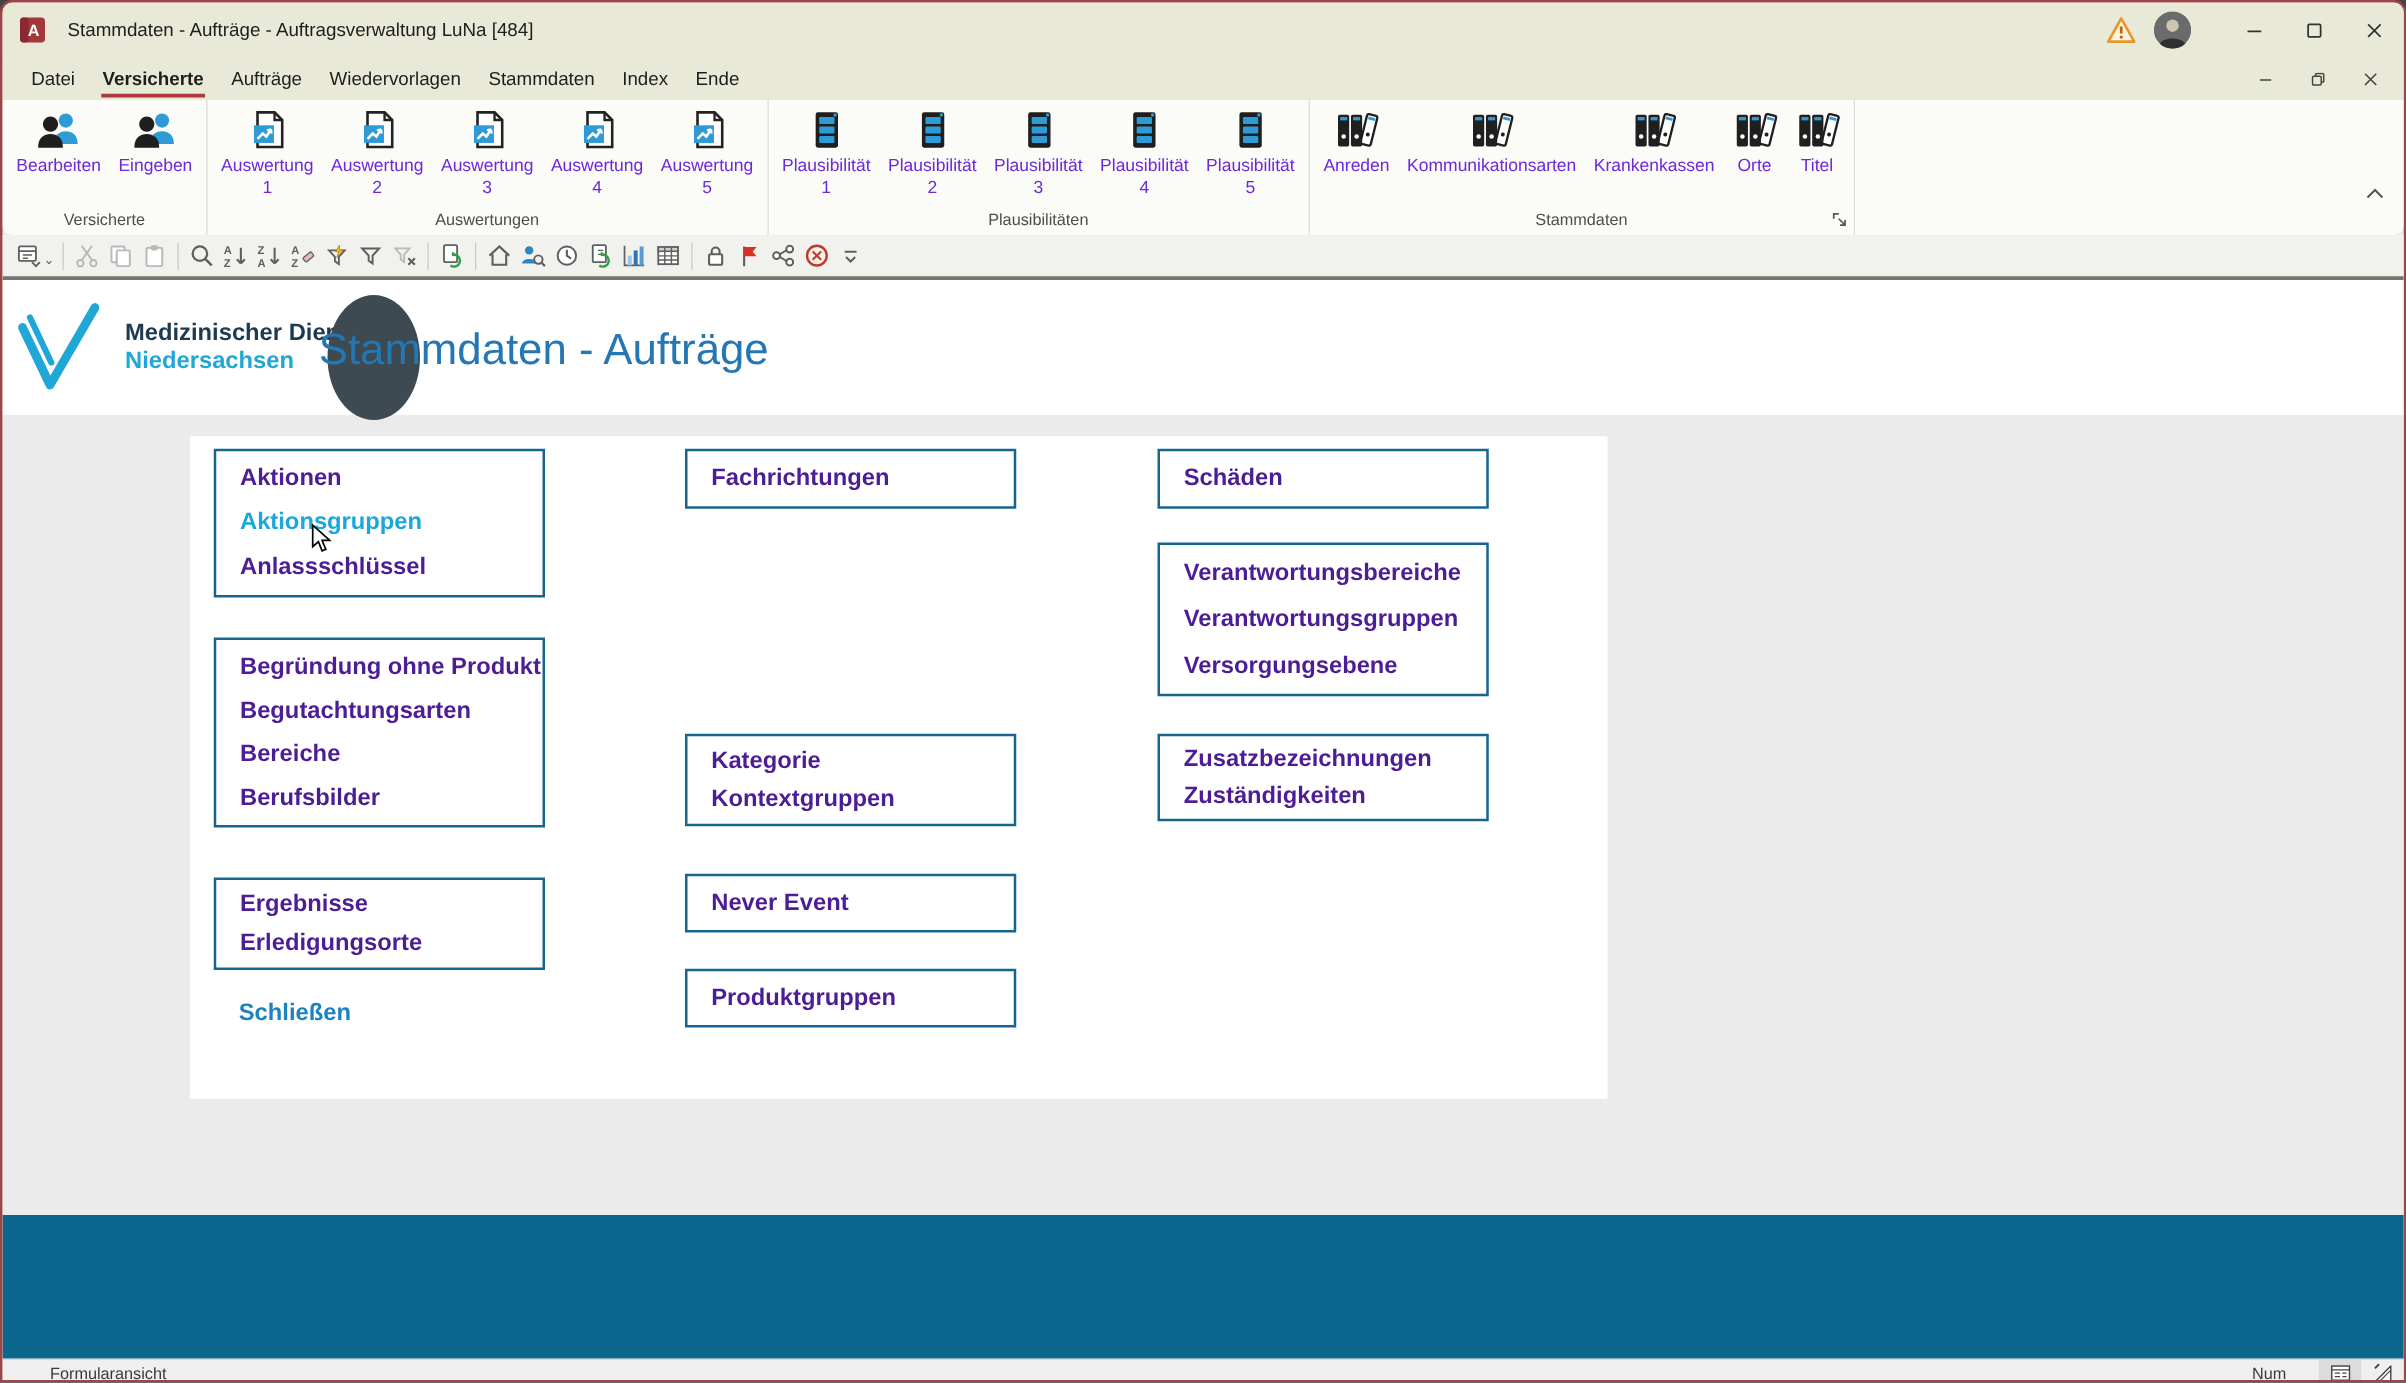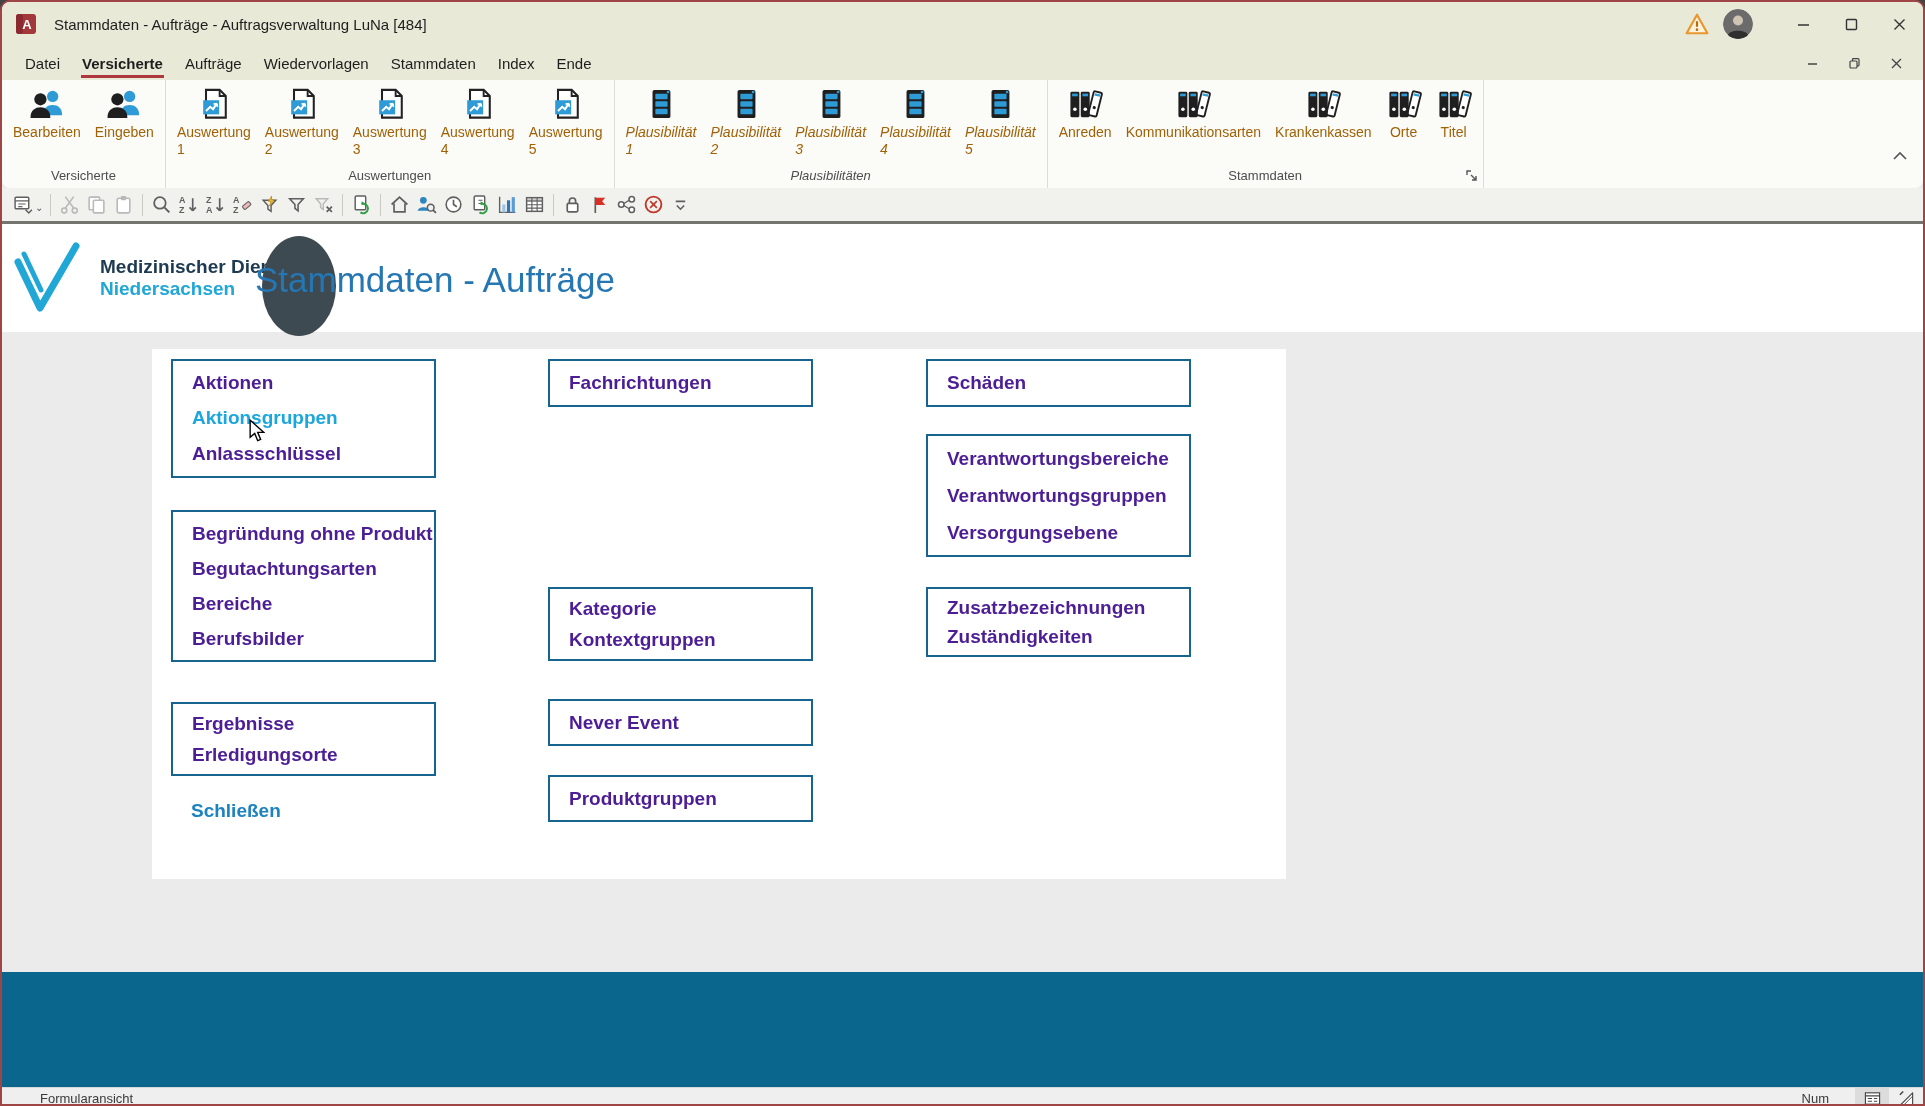--- a/index.html
+++ b/index.html
@@ -27,21 +27,21 @@
   .menu-item.active::after { content:""; position:absolute; left:10px; right:10px; bottom:2px; height:3px; background:#ae383e; }
   .mdi-controls { margin-left:auto; display:flex; align-items:center; padding-right:6px; }
   .win-btn-sm { width:42px; height:30px; display:flex; align-items:center; justify-content:center; color:#444; }
   .win-btn-sm svg { width:11px; height:11px; }
   
   .ribbon { height:108px; background:#fbfbf8; display:flex; position:relative; border-radius:0 0 8px 8px; }
   .ribbon-group { display:flex; flex-direction:column; border-right:1px solid #dcdcd5; position:relative; }
   .rg-buttons { flex:1; display:flex; justify-content:center; align-items:flex-start; padding:5px 4px 0 4px; }
   .rbtn { display:flex; flex-direction:column; align-items:center; padding:2px 7px; border-radius:4px; cursor:pointer; }
   .rbtn .ricon { width:36px; height:34px; display:flex; align-items:center; justify-content:center; }
-  .rbtn .rlabel { font-size:14px; color:#a16207; line-height:17px; margin-top:3px; white-space:nowrap; }
+  .rbtn .rlabel { font-size:14px; color:#6d28d9; line-height:17px; text-align:center; margin-top:3px; white-space:nowrap; }
   .rg-label { text-align:center; font-size:13px; color:#4d4d4d; padding:2px 0 5px; white-space:nowrap; }
   .launcher { position:absolute; right:4px; bottom:5px; width:14px; height:14px; cursor:pointer; }
   .ribbon-collapse { position:absolute; right:14px; bottom:26px; width:18px; height:14px; cursor:pointer; }
   
   .toolbar { height:36px; background:#f1f1ee; border-bottom:3px solid #75756f; display:flex; align-items:center; padding-left:8px; }
   .tb-icon { width:27px; height:27px; display:flex; align-items:center; justify-content:center; border-radius:3px; cursor:pointer; }
   .tb-icon.disabled { opacity:1; cursor:default; }
   .tb-sep { width:1px; height:22px; background:#c9c9c3; margin:0 5px; }
   .tb-dd { font-size:10px; color:#555; margin:6px 2px 0 -2px; }
   
@@ -235,21 +235,21 @@
                   <rect x="5.5" y="13" width="17" height="15" fill="#2e9bd6"></rect>
                   <polyline points="8.5,24.5 13,20 16,22.5 20,16.5" fill="none" stroke="#fff" stroke-width="2.2"></polyline>
                   <path d="M20 16.5 l0.6 3.6 M20 16.5 l-3.5 0.7" stroke="#fff" stroke-width="1.8"></path>
                 </svg>
               </span>
               <span class="rlabel">Auswertung<br>5</span>
             </div>
           </div>
           <div class="rg-label">Auswertungen</div>
         </div>
-        <div class="ribbon-group" style="min-width: 352px; font-style: italic;">
+        <div class="ribbon-group" style="min-width: 352px;">
           <div class="rg-buttons">
             <div class="rbtn">
               <span class="ricon">
                 <svg viewBox="0 0 34 34" width="32" height="32">
                   <rect x="8" y="2" width="19" height="30" rx="2" fill="#1f1f1f"></rect>
                   <rect x="11" y="6" width="13" height="6" rx="1" fill="#2e9bd6"></rect>
                   <rect x="11" y="14" width="13" height="6" rx="1" fill="#2e9bd6"></rect>
                   <rect x="11" y="22" width="13" height="6" rx="1" fill="#2e9bd6"></rect>
                   <circle cx="24.5" cy="4.3" r="1.5" fill="#2e9bd6"></circle>
                 </svg>

